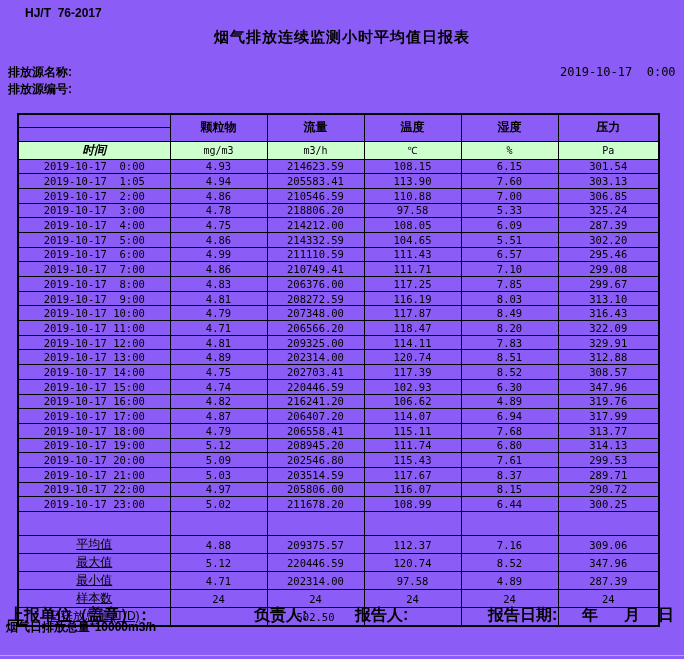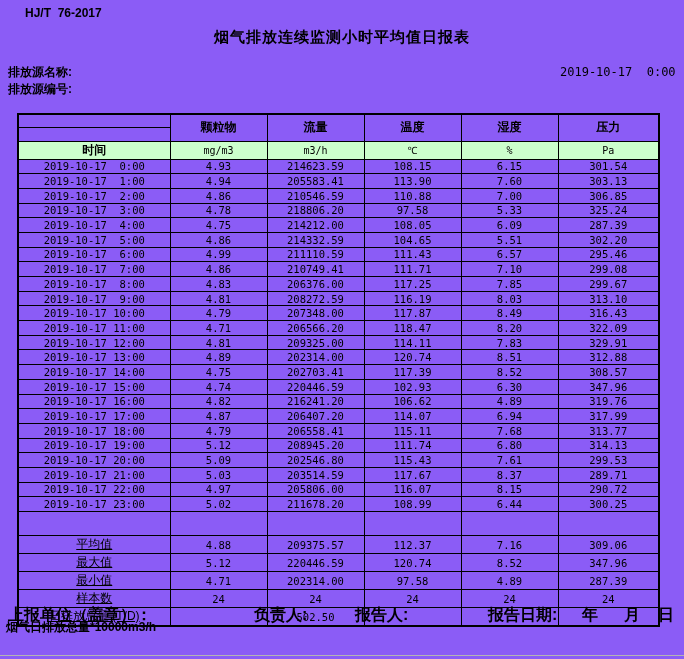--- a/index.html
+++ b/index.html
@@ -24,21 +24,21 @@
     padding-left: 12px;
   }
   table.report td {
     border: 1px solid #000;
     text-align: center; vertical-align: middle;
     overflow: hidden; padding: 0;
   }
   tr.hdr-row-a td, tr.hdr-row-b td { height: 13.5px; }
   td.hdr-name { font-size: 12px; font-weight: bold; }
   tr.unit-row td { height: 17px; background: #ccffcc; font-family: "DejaVu Sans Mono", monospace; font-size: 10px; }
-  tr.unit-row td.time-hdr { font-family: "Liberation Sans", sans-serif; font-size: 12px; font-weight: bold; }
+  tr.unit-row td.time-hdr { font-family: "Liberation Sans", sans-serif; font-size: 12px; font-weight: bold; font-style: italic; }
   tr.data-row td { height: 14.7px; font-family: "DejaVu Sans Mono", monospace; font-size: 10.5px; white-space: pre; }
   tr.spacer-row td { height: 24px; }
   tr.summary-row td { height: 15.2px; font-family: "DejaVu Sans Mono", monospace; font-size: 10.5px; }
   tr.summary-row td.s-label { font-family: "Liberation Sans", sans-serif; font-size: 12px; text-decoration: underline; white-space: pre; }
 
   .note { position: absolute; top: 619px; left: 6px; font-size: 12px; font-weight: bold; }
   .sig { position: absolute; top: 605px; font-size: 16px; font-weight: bold; white-space: pre; }
   .sig-unit { left: 8px; }
   .sig-resp { left: 225px; margin-left: 29px; }
   .sig-reporter { left: 355px; }
@@ -94,21 +94,21 @@
         <tr class="data-row">
           <td>2019-10-17  0:00</td>
           <td>4.93</td>
           <td>214623.59</td>
           <td>108.15</td>
           <td>6.15</td>
           <td>301.54</td>
         </tr>
 
         <tr class="data-row">
-          <td>2019-10-17  1:00</td>
+          <td>2019-10-17  1:05</td>
           <td>4.94</td>
           <td>205583.41</td>
           <td>113.90</td>
           <td>7.60</td>
           <td>303.13</td>
         </tr>
 
         <tr class="data-row">
           <td>2019-10-17  2:00</td>
           <td>4.86</td>

